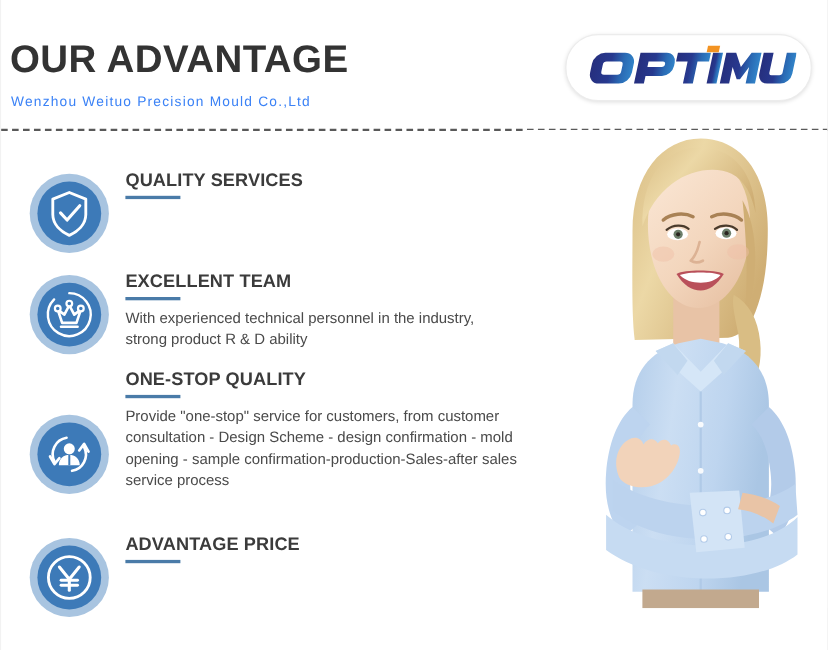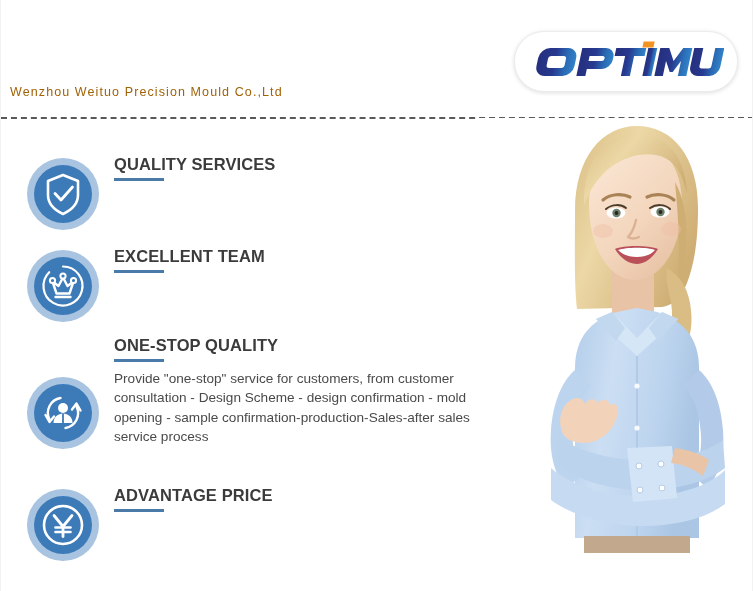--- a/index.html
+++ b/index.html
@@ -39,21 +39,21 @@
     color: #333333;
     line-height: 1;
     white-space: nowrap;
   }
   #header-subtitle {
     position: absolute;
     left: 9px;
     top: 86px;
     font-size: 12.5px;
     letter-spacing: 1.1px;
-    color: #a16207;
+    color: #3b82f6;
     line-height: 1;
     white-space: nowrap;
   }
   #divider {
     position: absolute;
     left: 0;
     top: 117px;
     width: 753px;
     height: 0;
     border-top: 2px dashed #595959;
@@ -133,20 +133,21 @@
     overflow: hidden;
   }
   #photo svg { display: block; }
 </style>
 </head>
 <body>
 
 <div id="page">
 
   <div id="header">
+    <div id="header-title">OUR ADVANTAGE</div>
     <div id="header-subtitle">Wenzhou Weituo Precision Mould Co.,Ltd</div>
 
     <div id="logo-box">
       <svg id="logo-svg" width="196" height="44" viewBox="0 0 196 44">
         <defs>
           <linearGradient id="lgrad" x1="0" y1="0" x2="1" y2="0">
             <stop offset="0%" stop-color="#262f7e"></stop>
             <stop offset="45%" stop-color="#27398f"></stop>
             <stop offset="75%" stop-color="#2a6ab4"></stop>
             <stop offset="100%" stop-color="#3183c8"></stop>
@@ -202,20 +203,21 @@
           <path d="M27.5 33.5 L31.5 45.5 h13 L48.5 33.5 L42.5 38 L38 29.5 L33.5 38 Z" fill="none" stroke="#ffffff" stroke-width="2.4" stroke-linejoin="round"></path>
           <line x1="30.5" y1="49" x2="45.5" y2="49" stroke="#ffffff" stroke-width="2.4" stroke-linecap="round"></line>
           <circle cx="27.5" cy="32.5" r="2.6" fill="#3d7ab8" stroke="#ffffff" stroke-width="2"></circle>
           <circle cx="48.5" cy="32.5" r="2.6" fill="#3d7ab8" stroke="#ffffff" stroke-width="2"></circle>
           <circle cx="38" cy="28" r="2.6" fill="#3d7ab8" stroke="#ffffff" stroke-width="2"></circle>
         </svg>
       </div>
       <div class="feature-body">
         <div class="feature-title">EXCELLENT TEAM</div>
         <div class="feature-underline"></div>
+        <div class="feature-text" style="width:320px;">With experienced technical personnel in the industry, strong product R &amp; D ability</div>
       </div>
     </div>
 
     <div class="feature" style="top:219px;">
       <div class="feature-icon" style="top:38px;">
         <svg width="76" height="76" viewBox="0 0 76 76">
           <circle cx="38" cy="38" r="36" fill="#a8c4e0"></circle>
           <circle cx="38" cy="38" r="29" fill="#3d7ab8"></circle>
           <path d="M24.5 44.5 a15 15 0 0 1 11 -21.5" fill="none" stroke="#ffffff" stroke-width="2.4" stroke-linecap="round"></path>
           <path d="M20.5 40 L24.5 47 L29 41.5" fill="none" stroke="#ffffff" stroke-width="2.4" stroke-linecap="round" stroke-linejoin="round"></path>

